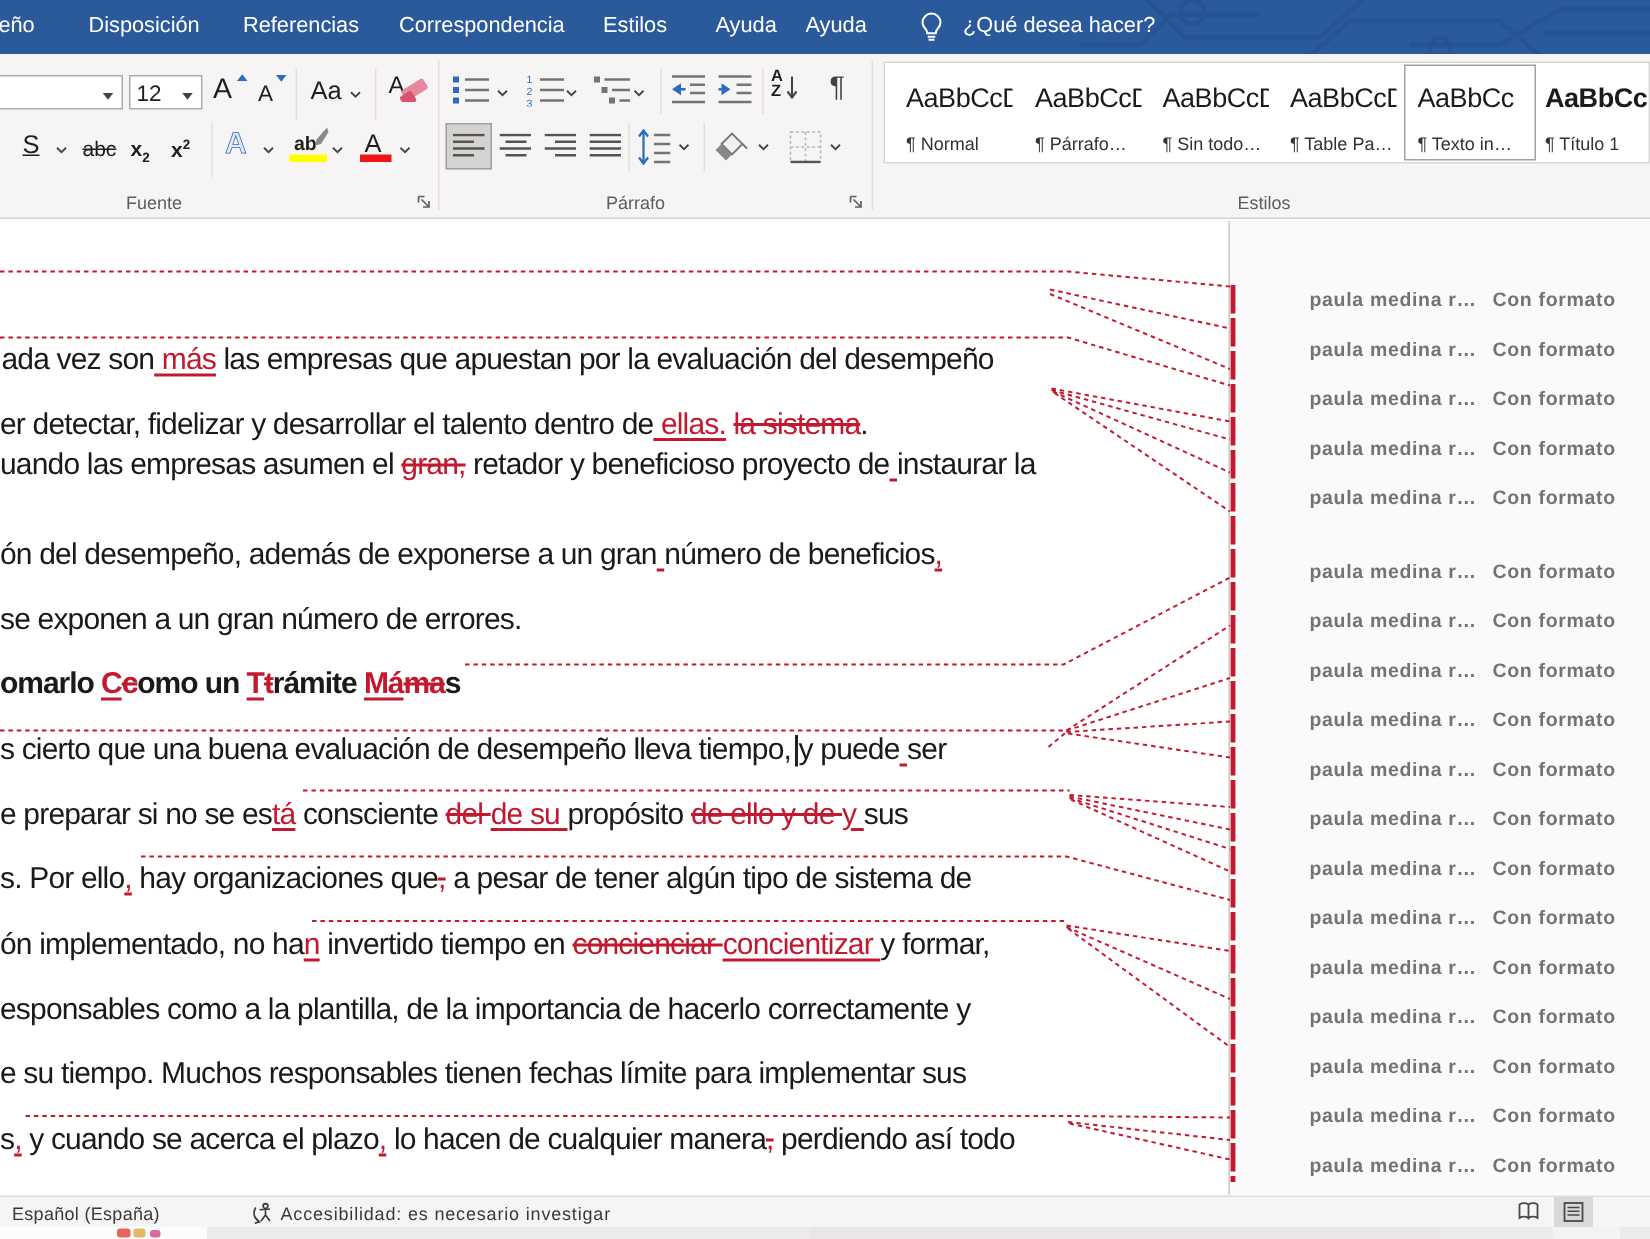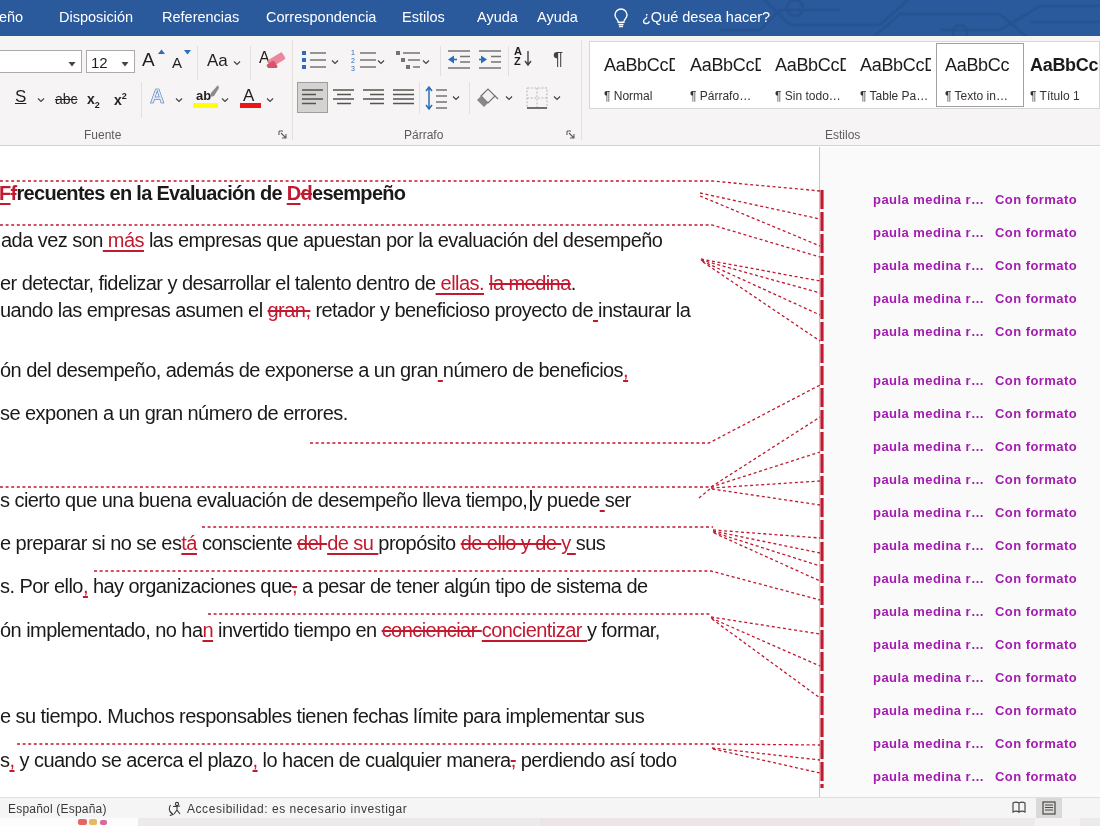--- a/index.html
+++ b/index.html
@@ -16,21 +16,21 @@
 .combo{position:absolute;background:#fff;border:1px solid #adabaa;height:23px}
 .caret{position:absolute;width:8px;height:8px}
 .btxt{position:absolute;color:#201f1e}
 
 #doc{position:absolute;left:0;top:147px;width:1100px;height:650px;background:#fbfafa;overflow:hidden}
 #page{position:absolute;left:0;top:0;width:820px;height:650px;background:#fff;border-right:1px solid #c9c7c6}
 .tl{position:absolute;white-space:nowrap;font-size:20px;color:#1b1a19;letter-spacing:-0.55px;line-height:24px}
 .hd{font-weight:bold;letter-spacing:-0.7px}
 .ins{color:#c2192f;text-decoration:underline;text-decoration-thickness:1.5px;text-underline-offset:3px}
 .del{color:#c2192f;text-decoration:line-through;text-decoration-thickness:1.5px}
-.mrow{position:absolute;font-size:13px;letter-spacing:0.45px;font-weight:bold;color:#a21caf;white-space:nowrap}
+.mrow{position:absolute;font-size:13px;letter-spacing:0.45px;font-weight:bold;color:#737373;white-space:nowrap}
 .mrow .c2{position:absolute;left:122px}
 .stAa{position:absolute;top:19px;font-size:18px;color:#1c1b1a;width:71px;overflow:hidden;white-space:nowrap;letter-spacing:-0.3px}
 .stlb{position:absolute;top:53px;font-size:12px;color:#34322f;width:76px;overflow:hidden;white-space:nowrap}
 
 #status{position:absolute;left:0;top:797px;width:1100px;height:21px;background:#f6f5f5;border-top:1px solid #e1dfde;font-size:12px;color:#3a3938}
 #bottomstrip{position:absolute;left:0;top:818px;width:1100px;height:8px;background:#ffffff;overflow:hidden}
 </style>
 </head>
 <body>
 <div id="titlebar">
@@ -259,30 +259,31 @@
   <div class="stlb" style="left:690px">¶ Párrafo…</div>
   <div class="stlb" style="left:775px">¶ Sin todo…</div>
   <div class="stlb" style="left:860px">¶ Table Pa…</div>
   <div class="stlb" style="left:945px">¶ Texto in…</div>
   <div class="stlb" style="left:1030px">¶ Título 1</div>
 </div>
 
 <div id="doc">
   <div id="page"></div>
 
-  <div class="tl hd" style="left:-1px;top:34px"><span class="ins">F</span><span class="del">f</span>recuentes en la Evaluación de <span class="ins">D</span><span class="del">d</span>esempeño</div>
   <div class="tl" style="left:1px;top:81px">ada vez son<span class="ins">&nbsp;más</span> las empresas que apuestan por la evaluación del desempeño</div>
-  <div class="tl" style="left:0px;top:124px">er detectar, fidelizar y desarrollar el talento dentro de<span class="ins">&nbsp;ellas.</span> <span class="del">la medina</span>.</div>
+  <div class="tl" style="left:0px;top:124px">er detectar, fidelizar y desarrollar el talento dentro de<span class="ins">&nbsp;ellas.</span> <span class="del">la sistema</span>.</div>
   <div class="tl" style="left:0px;top:151px">uando las empresas asumen el <span class="del">gran,</span> retador y beneficioso proyecto de<span class="ins">&nbsp;</span>instaurar la</div>
   <div class="tl" style="left:0px;top:211px">ón del desempeño, además de exponerse a un gran<span class="ins">&nbsp;</span>número de beneficios<span class="ins">,</span></div>
   <div class="tl" style="left:0px;top:254px">se exponen a un gran número de errores.</div>
+  <div class="tl hd" style="left:0px;top:297px">omarlo <span class="ins">C</span><span class="del">c</span>omo un <span class="ins">T</span><span class="del">t</span>rámite <span class="ins">Má</span><span class="del">ma</span>s</div>
   <div class="tl" style="left:0px;top:341px">s cierto que una buena evaluación de desempeño lleva tiempo, y puede<span class="ins">&nbsp;</span>ser</div>
   <div class="tl" style="left:0px;top:384px">e preparar si no se es<span class="ins">tá</span> consciente <span class="del">del&nbsp;</span><span class="ins">de su&nbsp;</span>propósito <span class="del">de ello y de&nbsp;</span><span class="ins">y&nbsp;</span>sus</div>
   <div class="tl" style="left:0px;top:427px">s. Por ello<span class="ins">,</span> hay organizaciones que<span class="del">,</span> a pesar de tener algún tipo de sistema de</div>
   <div class="tl" style="left:0px;top:471px">ón implementado, no ha<span class="ins">n</span> invertido tiempo en <span class="del">concienciar&nbsp;</span><span class="ins">concientizar&nbsp;</span>y formar,</div>
+  <div class="tl" style="left:0px;top:514px">esponsables como a la plantilla, de la importancia de hacerlo correctamente y</div>
   <div class="tl" style="left:0px;top:557px">e su tiempo. Muchos responsables tienen fechas límite para implementar sus</div>
   <div class="tl" style="left:0px;top:601px">s<span class="ins">,</span> y cuando se acerca el plazo<span class="ins">,</span> lo hacen de cualquier manera<span class="del">,</span> perdiendo así todo</div>
 
   <div class="abs" style="left:530px;top:343px;width:1.6px;height:21px;background:#222"></div>
 
   <svg class="abs" style="left:0;top:0" width="1100" height="650" viewBox="0 0 1100 650">
     <g stroke="#c2192f" stroke-width="1.3" fill="none" stroke-dasharray="3 2.6">
       <path d="M0,34 H712 L820,44"></path>
       <path d="M0,78 H712 L820,110"></path>
       <path d="M310,296 H709 L820,238"></path>

